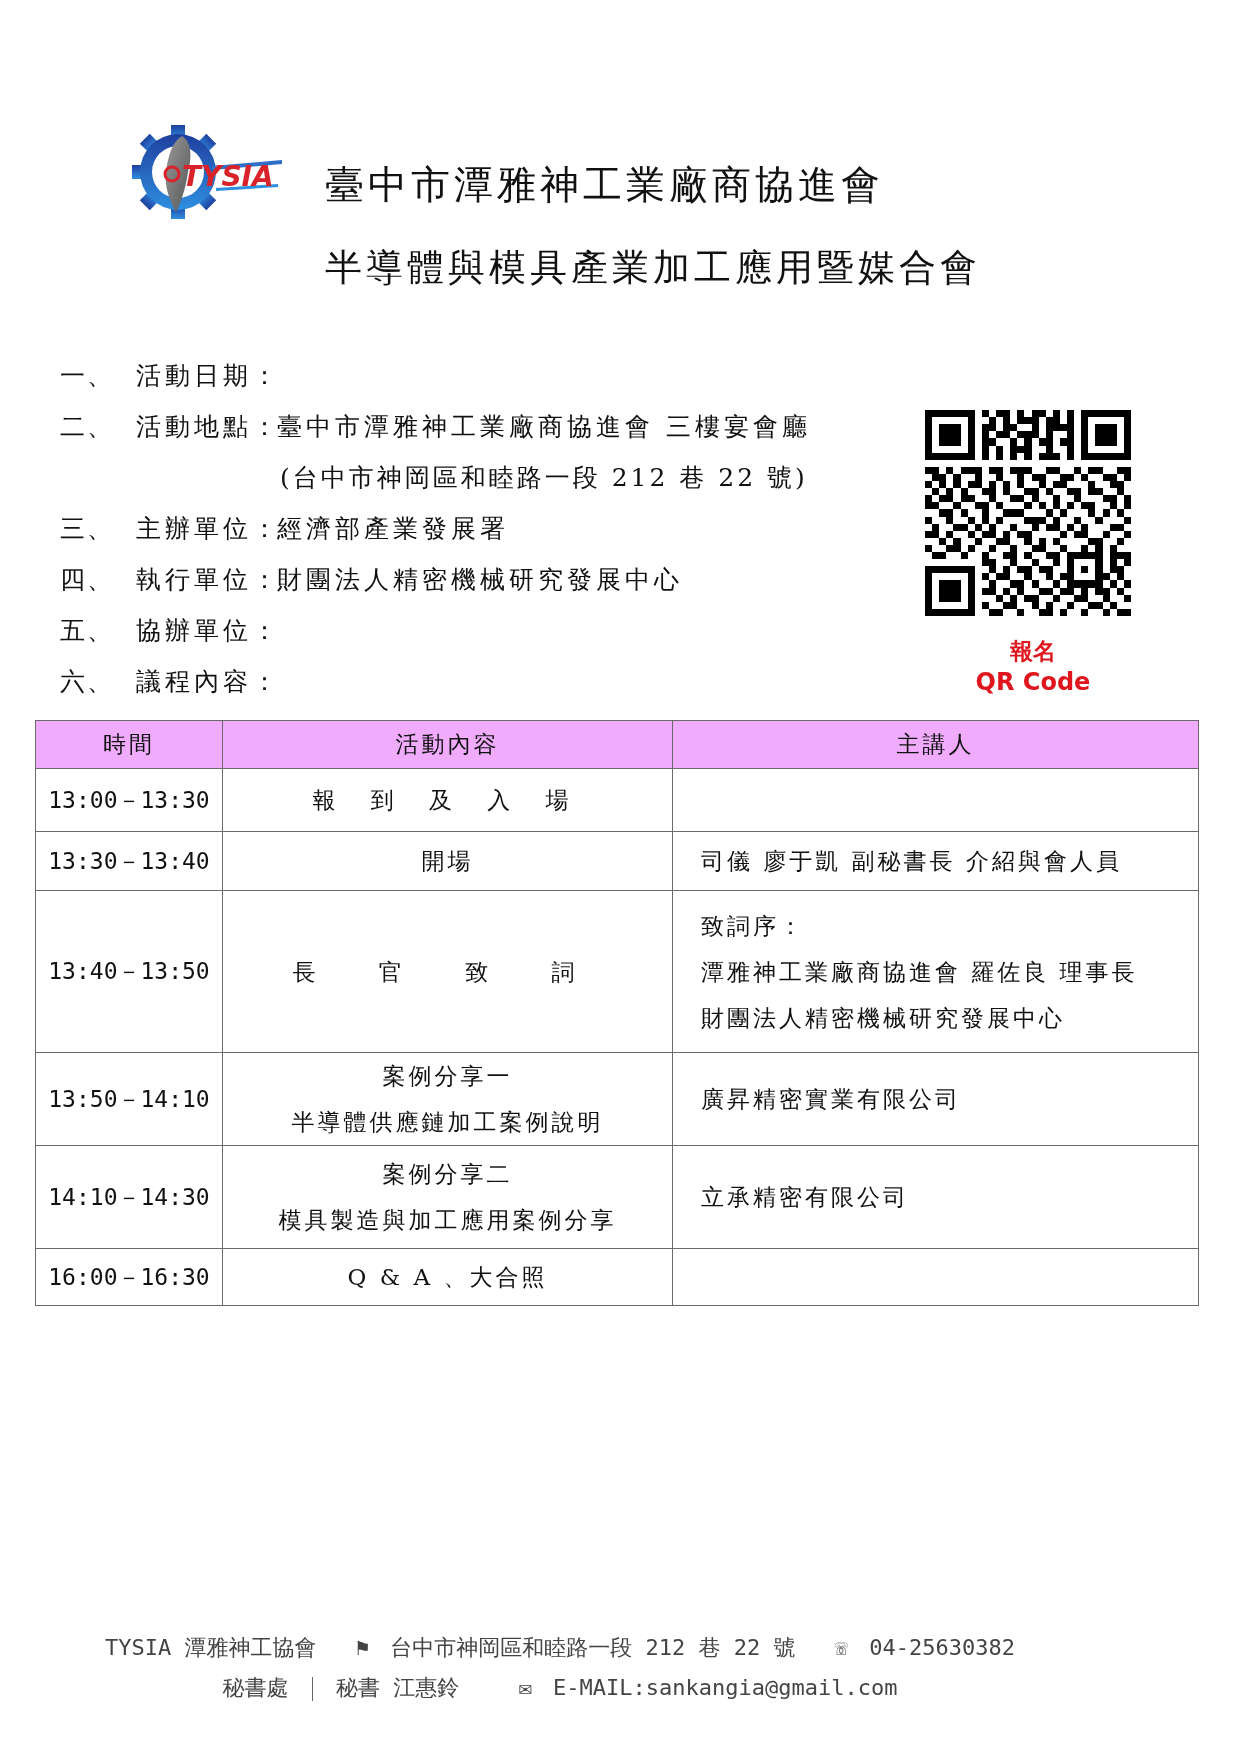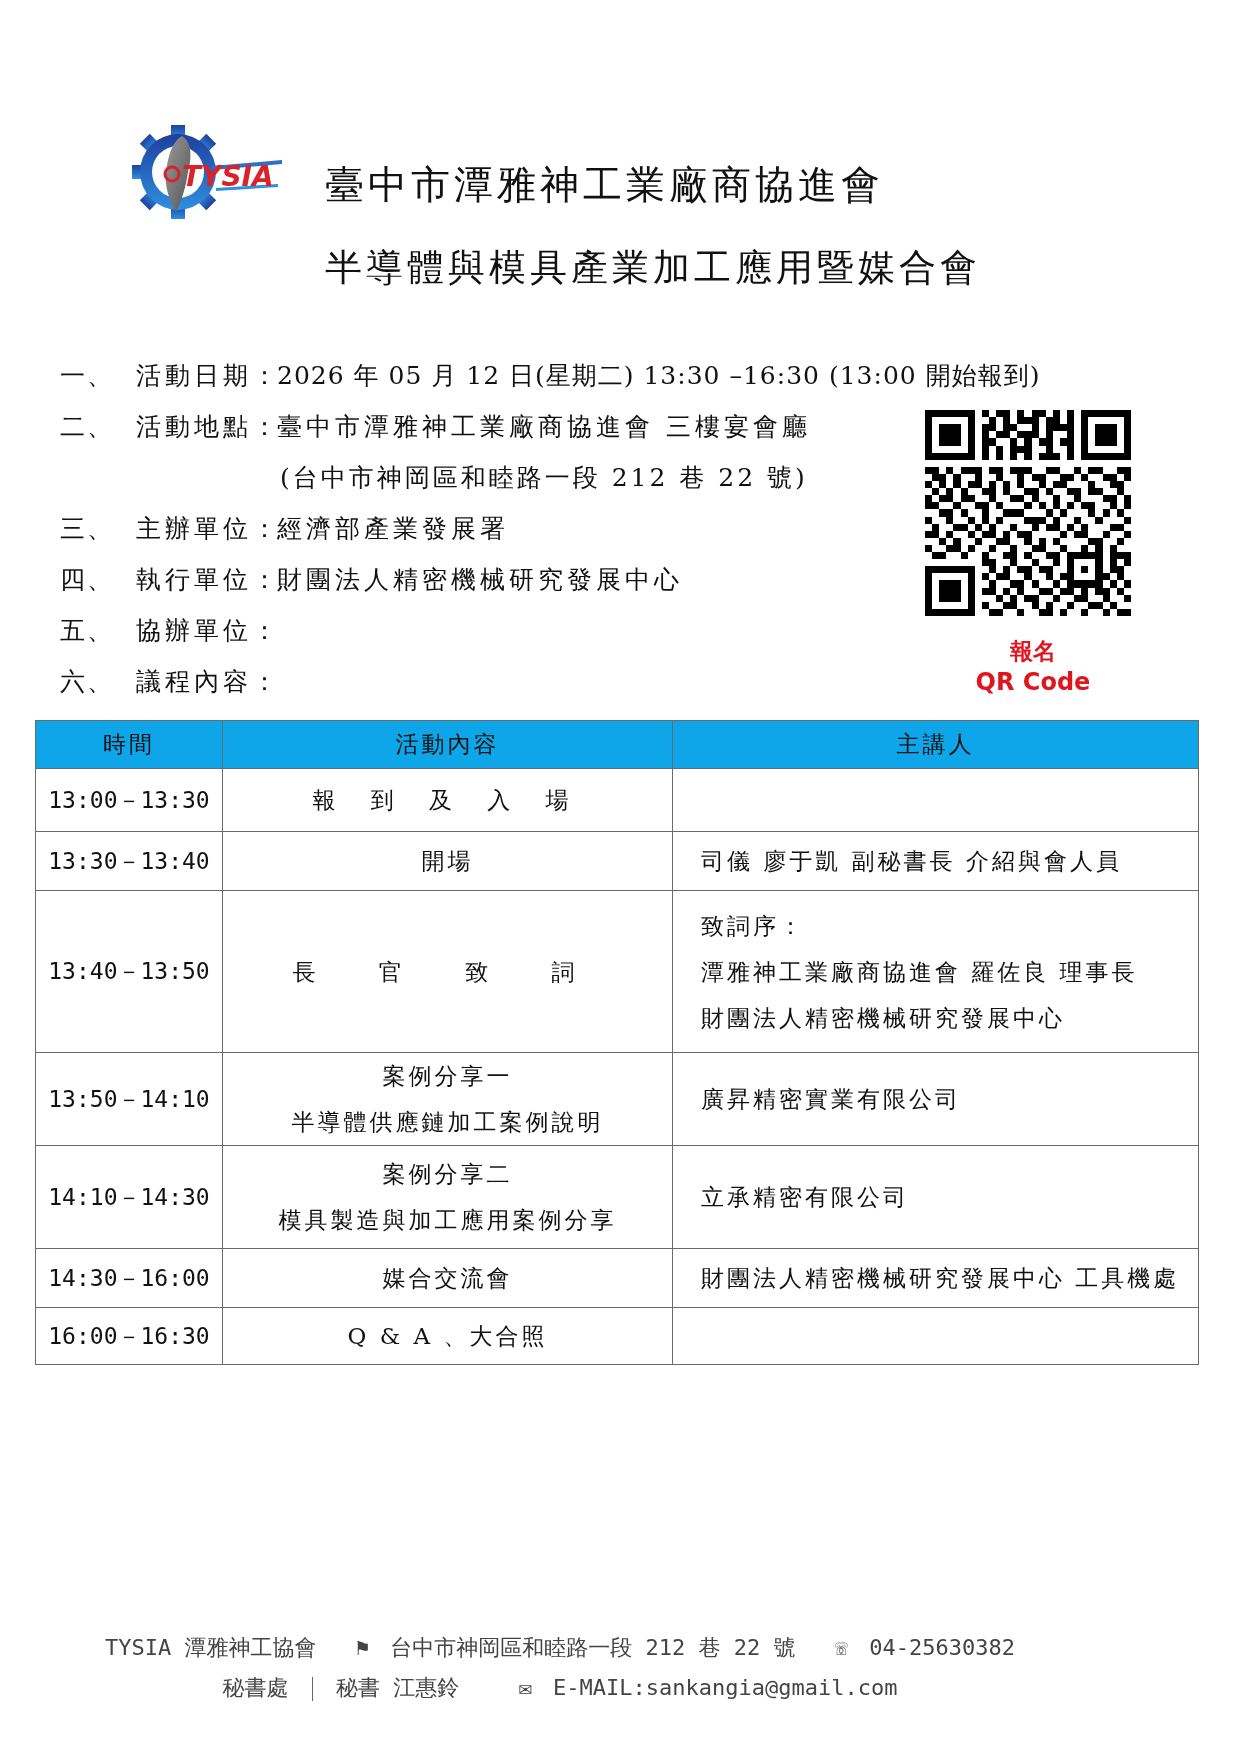--- a/index.html
+++ b/index.html
@@ -26,21 +26,21 @@
   .qr-caption { left: 960px; top: 636px; width: 146px; text-align: center; color: #e0161e;
                 font-family: "DejaVu Sans", "Liberation Sans", sans-serif; font-weight: bold; }
   .qr-caption .l1 { font-size: 23px; line-height: 30px; }
   .qr-caption .l2 { font-size: 24px; line-height: 32px; }
 
   
   .agenda { position: absolute; left: 35px; top: 720px; width: 1163px; border-collapse: collapse;
             table-layout: fixed; }
   .agenda th, .agenda td { border: 1.5px solid #6a6a6a; font-weight: normal; font-size: 23px;
             padding: 0; vertical-align: middle; }
-  .agenda th { background: #0ea5e9; height: 47px; letter-spacing: 3px; font-family: Liberation Serif, serif; }
+  .agenda th { background: #f0abfc; height: 47px; letter-spacing: 3px; font-family: Liberation Serif, serif; }
   .agenda col.c1 { width: 187px; }
   .agenda col.c2 { width: 450px; }
   .agenda col.c3 { width: 526px; }
   .agenda td.time { text-align: center; font-family: "DejaVu Sans Mono", "Liberation Mono", monospace;
             font-size: 23px; letter-spacing: 0px; }
   .agenda td.act { text-align: center; letter-spacing: 3px; line-height: 46px; margin-top: 24px; }
   .agenda td.spk { text-align: left; padding-left: 28px; letter-spacing: 3px; line-height: 46px; }
   .wide { letter-spacing: 14px; }
   .wider { letter-spacing: 28px; }
 
@@ -87,21 +87,20 @@
 </div>
 
 <div class="abs title-main">臺中市潭雅神工業廠商協進會</div>
 <div class="abs title-sub">半導體與模具產業加工應用暨媒合會</div>
 
 <div class="abs info">
   <div class="info-row" style="top:0px">
     <span class="info-num">一、</span>
     <span class="info-label">活動日期</span>
     <span class="info-colon">：</span>
-    <span class="info-value">2026 年 05 月 12 日(星期二) 13:30 –16:30 (13:00 開始報到)</span>
   </div>
   <div class="info-row" style="top:51px">
     <span class="info-num">二、</span>
     <span class="info-label">活動地點</span>
     <span class="info-colon">：</span>
     <span class="info-value" style="letter-spacing:4px">臺中市潭雅神工業廠商協進會 三樓宴會廳</span>
   </div>
   <div class="info-row" style="top:102px; left:220px">
     <span class="info-value" style="letter-spacing:3px">(台中市神岡區和睦路一段 212 巷 22 號)</span>
   </div>
@@ -218,25 +217,20 @@
       <td class="spk"><span>廣昇精密實業有限公司</span></td>
     </tr>
     <tr style="height:103px">
       <td class="time">14:10－14:30</td>
       <td class="act">
         <div>案例分享二</div>
         <div>模具製造與加工應用案例分享</div>
       </td>
       <td class="spk"><span>立承精密有限公司</span></td>
     </tr>
-    <tr style="height:59px">
-      <td class="time">14:30－16:00</td>
-      <td class="act"><span>媒合交流會</span></td>
-      <td class="spk"><span>財團法人精密機械研究發展中心 工具機處</span></td>
-    </tr>
     <tr style="height:57px">
       <td class="time">16:00－16:30</td>
       <td class="act"><span>Q &amp; A 、大合照</span></td>
       <td class="spk"></td>
     </tr>
   </tbody>
 </table>
 
 <div class="abs footer" style="top:1633px">
   <span>TYSIA 潭雅神工協會</span>

